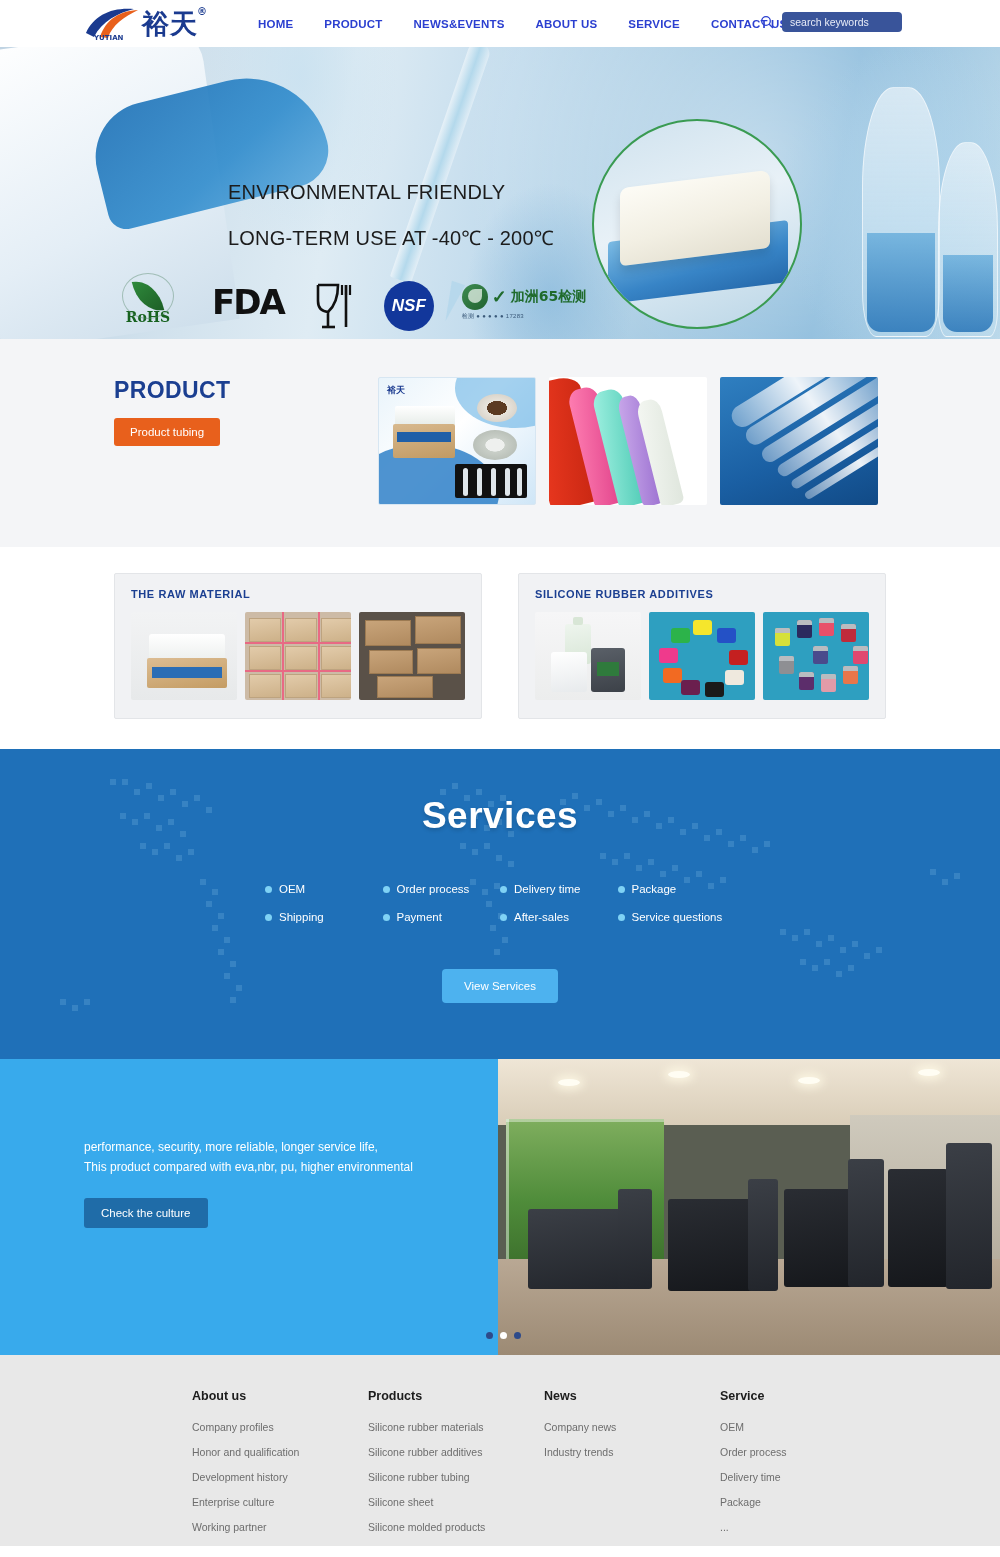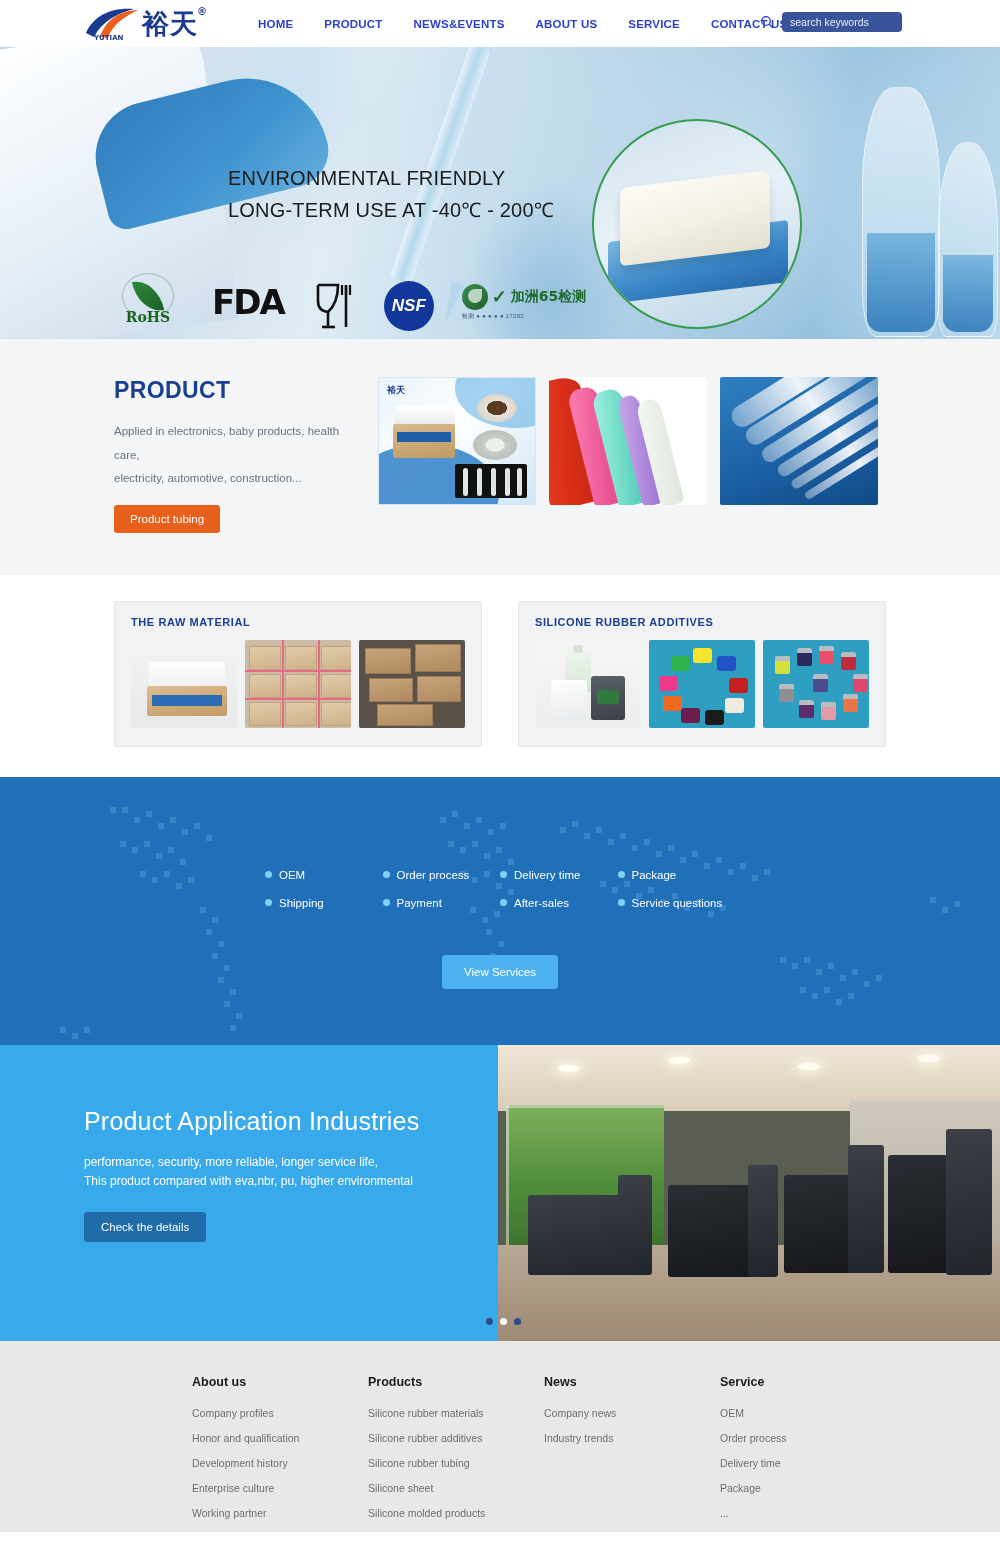--- a/index.html
+++ b/index.html
@@ -149,21 +149,21 @@
   .hero-h2 {
     font-size: 25px;
     color: #1c1c1c;
     margin-top: 8px;
     letter-spacing: 0.2px;
     line-height: 1.25;
   }
   .hero-h3 {
     font-size: 20px;
     color: #1c1c1c;
-    margin-top: 6px;
+    margin-top: 20px;
     letter-spacing: 0.2px;
     line-height: 1.3;
   }
   .hero-circle {
     position: absolute;
     left: 592px; top: 72px;
     width: 210px; height: 210px;
     border-radius: 50%;
     border: 2px solid #3a9b52;
     overflow: hidden;
@@ -642,24 +642,20 @@
         <div class="cn">加洲65检测</div>
       </div>
       <div class="sub">检测 ● ● ● ● ● 17283</div>
     </div>
   </div>
 </div>
 
 <div class="product-sec">
   <div class="product-left">
     <div class="product-title">PRODUCT</div>
-    <div class="product-desc">
-      <div>Applied in electronics, baby products, health care,</div>
-      <div>electricity, automotive, construction...</div>
-    </div>
     <button class="btn-orange">Product tubing</button>
   </div>
 
   <div class="product-imgs">
     <div class="pimg pimg-1">
       <div class="swoosh"></div>
       <div class="swoosh2"></div>
       <div class="mini-logo">裕天</div>
       <div class="sheet"></div>
       <div class="box"></div>
@@ -886,20 +882,21 @@
       <rect x="60" y="250" width="6" height="6"></rect>
         <rect x="72" y="256" width="6" height="6"></rect>
         <rect x="84" y="250" width="6" height="6"></rect>
       <rect x="930" y="120" width="6" height="6"></rect>
         <rect x="942" y="130" width="6" height="6"></rect>
         <rect x="954" y="124" width="6" height="6"></rect>
     </g>
   </svg>
 
   <div class="services-inner">
+    <div class="services-title">Services</div>
     <div class="svc-grid">
       <div class="svc-item">
         <span class="svc-dot"></span>
         <span>OEM</span>
       </div>
       <div class="svc-item">
         <span class="svc-dot"></span>
         <span>Order process</span>
       </div>
       <div class="svc-item">
@@ -926,26 +923,25 @@
         <span class="svc-dot"></span>
         <span>Service questions</span>
       </div>
     </div>
     <button class="btn-lightblue">View Services</button>
   </div>
 </div>
 
 <div class="app-sec">
   <div class="app-left">
-    <div class="app-title">Product Application Industries</div>
     <div class="app-body">
       <div>performance, security, more reliable, longer service life,</div>
       <div>This product compared with eva,nbr, pu, higher environmental</div>
     </div>
-    <button class="btn-darkblue">Check the details</button>
+    <button class="btn-darkblue">Check the culture</button>
   </div>
 
   <div class="app-right">
     <div class="gym-ceiling"></div>
     <div class="gym-light" style="left:60px; top:20px;"></div>
     <div class="gym-light" style="left:170px; top:12px;"></div>
     <div class="gym-light" style="left:300px; top:18px;"></div>
     <div class="gym-light" style="left:420px; top:10px;"></div>
     <div class="gym-wallR"></div>
     <div class="gym-window"></div>

